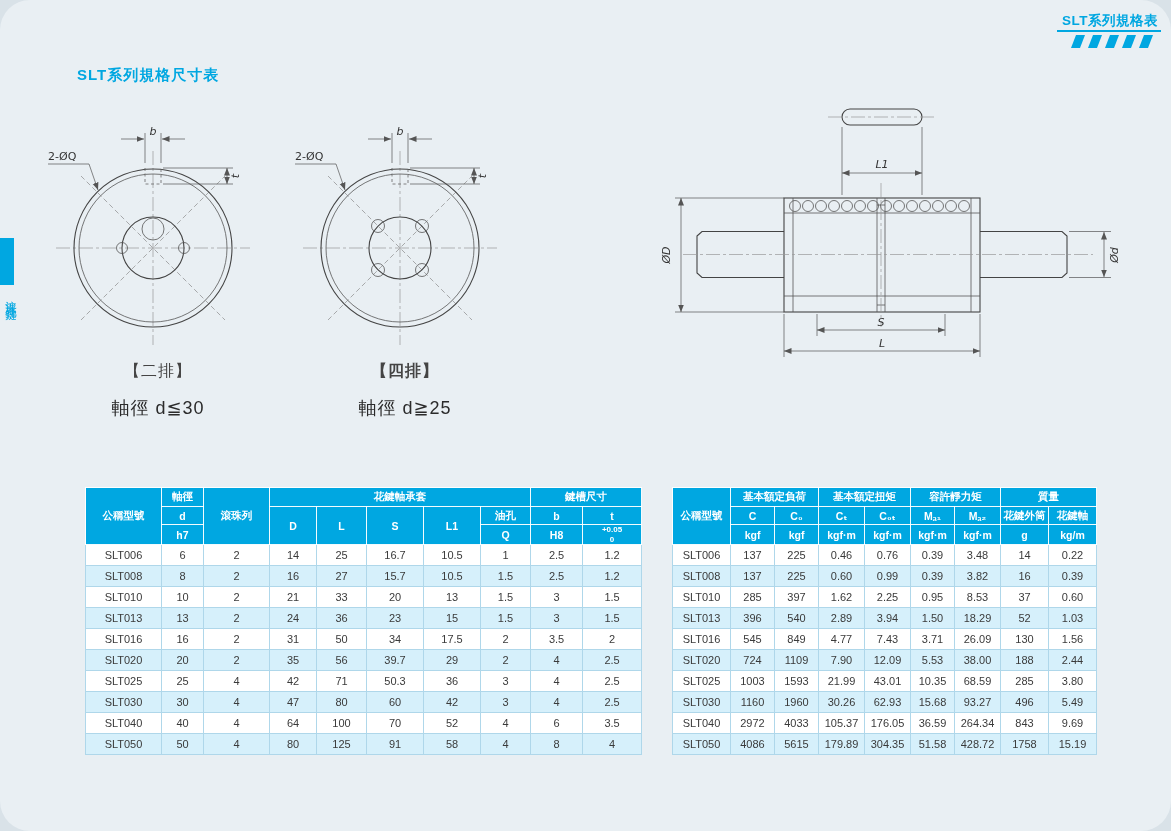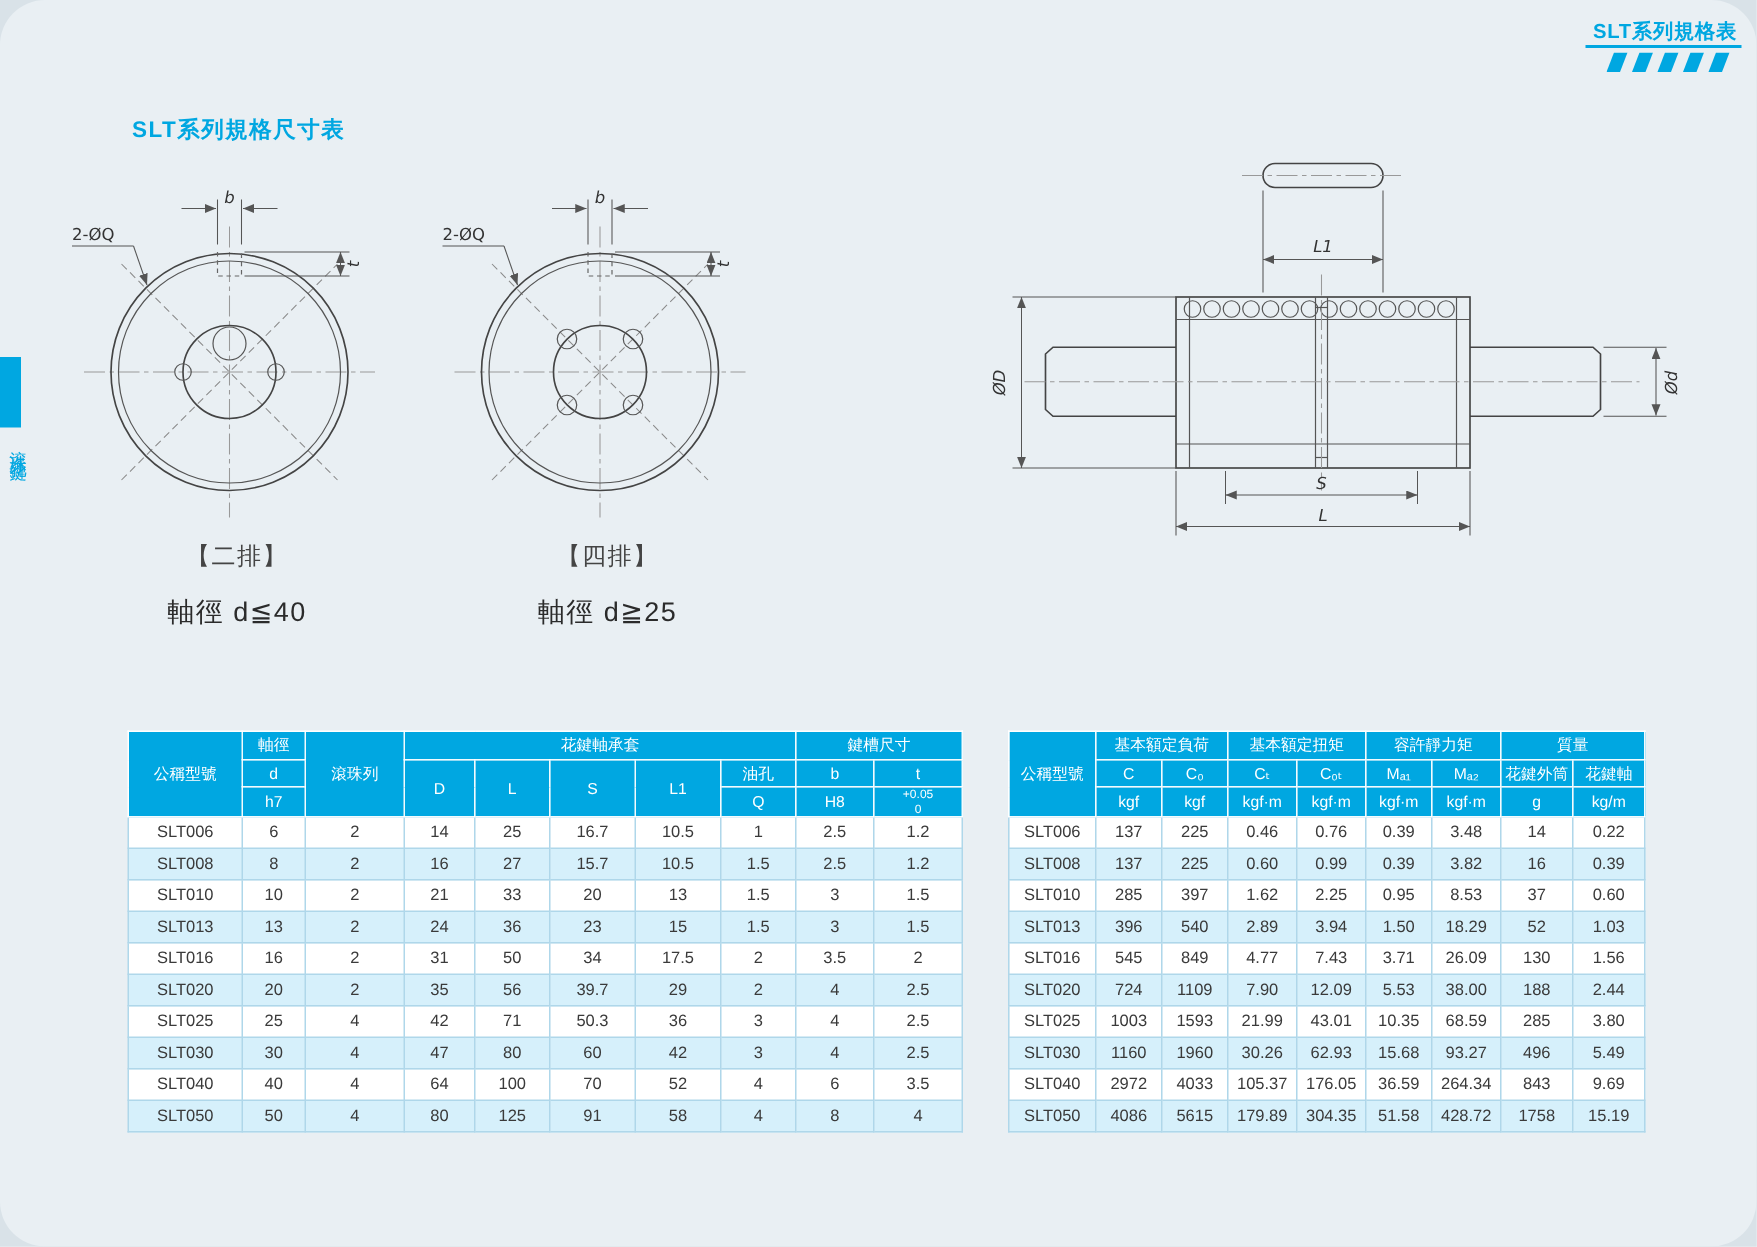--- a/index.html
+++ b/index.html
@@ -36,21 +36,21 @@
     position:absolute;left:0;top:238px;width:14px;height:47px;
     background:var(--accent,#00A7E1);
   }
   .side-label{
     position:absolute;left:3px;top:291px;
     writing-mode:vertical-rl;text-orientation:upright;
     color:var(--accent,#00A7E1);font-size:11.5px;letter-spacing:3px;
   }
   
   .page-title{
-    position:absolute;left:72px;top:61px;margin:16px;
+    position:absolute;left:72px;top:61px;margin:5px;
     font-size:15px;font-weight:600;letter-spacing:1px;
     color:var(--accent,#00A7E1);
   }
   
   .drawing{position:absolute;}
   .d1{left:36px;top:103px;}
   .d2{left:283px;top:103px;}
   .d3{left:645px;top:95px;}
   svg text{font-family:"DejaVu Sans","Liberation Sans",sans-serif;font-size:11px;fill:#333;}
   svg .dimlabel{font-style:italic;}
@@ -59,38 +59,38 @@
   .hidden-ln{fill:none;stroke:#666;stroke-width:0.8;stroke-dasharray:3 2.5;}
   .diag{stroke:#8a8a8a;stroke-width:0.7;stroke-dasharray:5 3;}
   .cl{stroke:#999;stroke-width:0.7;stroke-dasharray:14 3 3 3;}
   .dim{stroke:#555;stroke-width:0.7;fill:none;}
   .solid-bg{fill:#E9EFF3;stroke:#444;stroke-width:1.1;}
   .caption{
     position:absolute;width:244px;text-align:center;
     font-size:16px;color:#444;letter-spacing:1px;
   }
   .cap1{left:36px;top:361px;}
-  .cap2{left:283px;top:361px;}
+  .cap2{left:283px;top:361px;font-weight:bold;}
   .subcaption{
     position:absolute;width:244px;text-align:center;
     font-size:18px;color:#2b2b2b;letter-spacing:1px;
   }
   .sub1{left:36px;top:396px;}
   .sub2{left:283px;top:396px;}
   
   .spec-table{
     position:absolute;top:487px;
     border-collapse:collapse;table-layout:fixed;
     font-size:11px;color:var(--ink,#3a3a3a);
   }
   .tbl-left{left:85px;width:556px;}
   .tbl-right{left:672px;width:424px;}
   .spec-table th{
     background:var(--accent,#00A7E1);color:#fff;
-    font-weight:normal;font-size:10.5px;
+    font-weight:bold;font-size:10.5px;
     border:1px solid rgba(255,255,255,.95);
     padding:0 1px;text-align:center;vertical-align:middle;
   }
   .spec-table thead tr:nth-child(1) th{height:18px;}
   .spec-table thead tr:nth-child(2) th{height:17px;}
   .spec-table thead tr:nth-child(3) th{height:19px;}
   .spec-table td{
     background:#fff;
     border:1px solid var(--body-border,#AFD7EA);
     height:20px;padding:0 2px;
@@ -246,21 +246,21 @@
     <text x="236" y="231" text-anchor="middle" class="dimlabel">S</text>
 
     <line class="dim" x1="139" y1="219" x2="139" y2="262"></line>
     <line class="dim" x1="335" y1="219" x2="335" y2="262"></line>
     <line class="dim" x1="139" y1="256" x2="335" y2="256" marker-start="url(#arr3)" marker-end="url(#arr3)"></line>
     <text x="237" y="252" text-anchor="middle" class="dimlabel">L</text>
   </svg>
 
   <div class="caption cap1">【二排】</div>
   <div class="caption cap2">【四排】</div>
-  <div class="subcaption sub1">軸徑 d≦40</div>
+  <div class="subcaption sub1">軸徑 d≦30</div>
   <div class="subcaption sub2">軸徑 d≧25</div>
 
   <table class="spec-table tbl-left">
     <colgroup>
       <col style="width:76px">
         <col style="width:42px">
         <col style="width:66px">
       <col style="width:47px">
         <col style="width:50px">
         <col style="width:57px">

